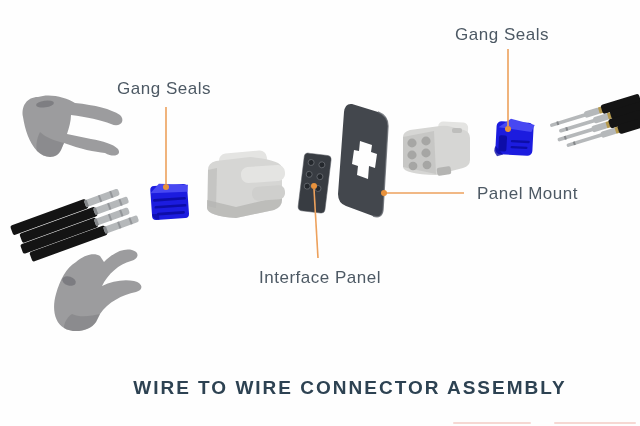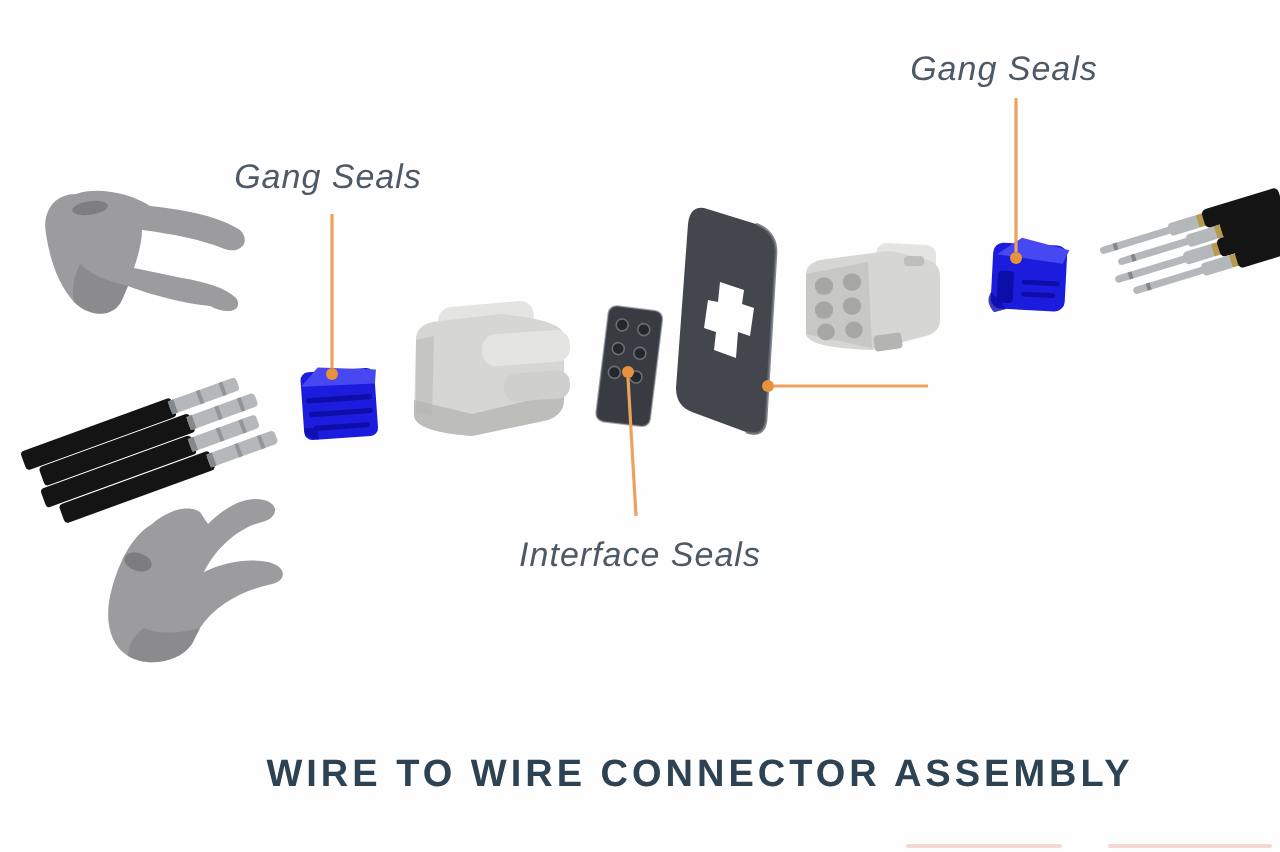--- a/index.html
+++ b/index.html
@@ -5,21 +5,21 @@
   html,body{margin:0;padding:0;}
   body{font-family:"Liberation Sans", sans-serif; background:#888;}
   .stage{
     position:relative; width:640px; height:426px; overflow:hidden;
     background:var(--background,#fefefe);
   }
   .stage svg{position:absolute; left:0; top:0;}
   .lbl{
     position:absolute; white-space:nowrap;
     font-size:17px; line-height:20px; font-weight:400;
-    letter-spacing:.5px; color:var(--label-text,#4d5964);font-style:italic;
+    letter-spacing:.5px; color:var(--label-text,#4d5964);
   }
   .lbl.center{transform:translateX(-50%);}
   .title{
     position:absolute; white-space:nowrap; transform:translateX(-50%);
     font-size:19px; line-height:22px; font-weight:700;
     letter-spacing:2px; color:var(--title-text,#2d4252);
   }
   .faint-line{position:absolute; height:2px; background:rgba(238,170,160,.45); border-radius:1px;}
   
   .f-gray{fill:var(--clip-gray,#9c9c9e)}
@@ -196,20 +196,21 @@
     <g>
       <line class="c-leader" x1="314" y1="189" x2="318" y2="258"></line>
       <circle class="f-dot" cx="314" cy="186" r="3"></circle>
     </g>
   </svg>
 
   <div class="lbl center" style="left:164px; top:79px;">Gang Seals</div>
 
   <div class="lbl center" style="left:502px; top:25px;">Gang Seals</div>
 
-
-  <div class="lbl center" style="left:320px; top:268px;">Interface Seals</div>
+  <div class="lbl" style="left:477px; top:184px;">Panel Mount</div>
+
+  <div class="lbl center" style="left:320px; top:268px;">Interface Panel</div>
 
   <div class="title" style="left:350px; top:377px;">WIRE TO WIRE CONNECTOR ASSEMBLY</div>
 
   <div class="faint-line" style="left:453px; top:422px; width:78px;"></div>
   <div class="faint-line" style="left:554px; top:422px; width:82px;"></div>
 </div>
 
 </body></html>

